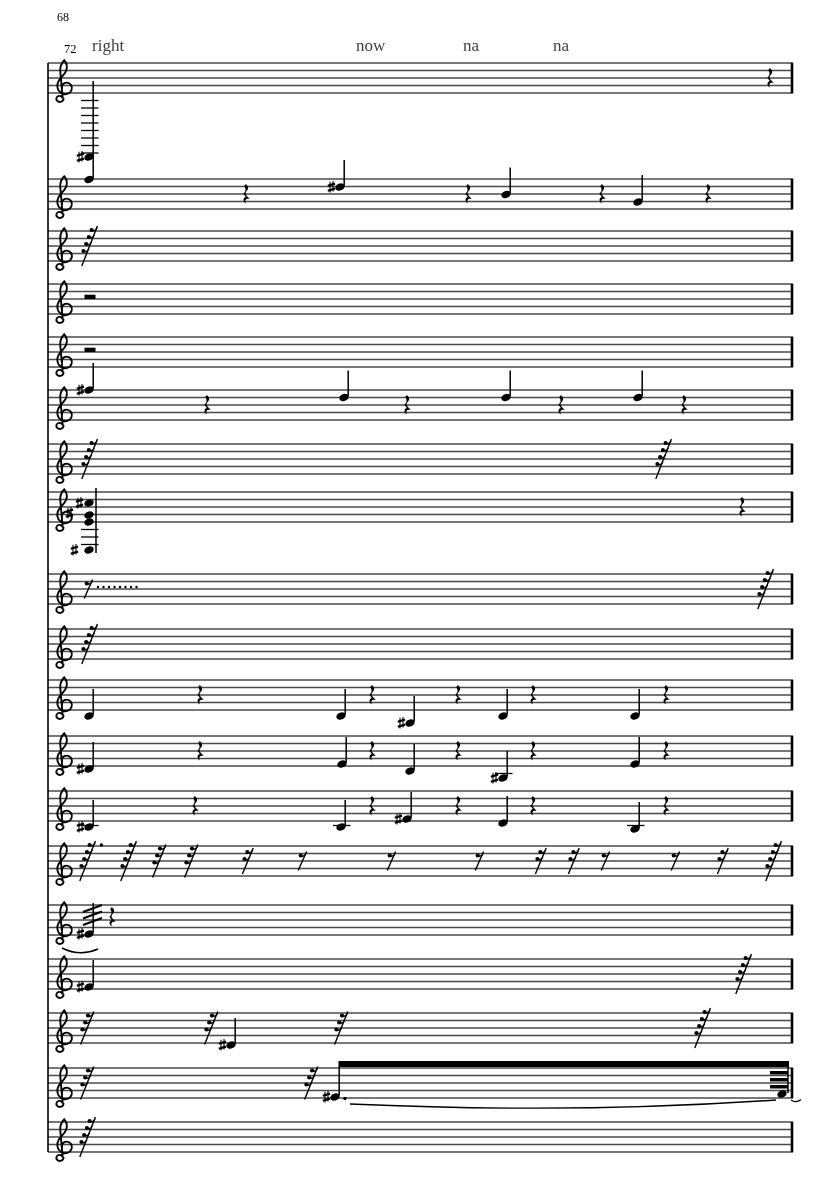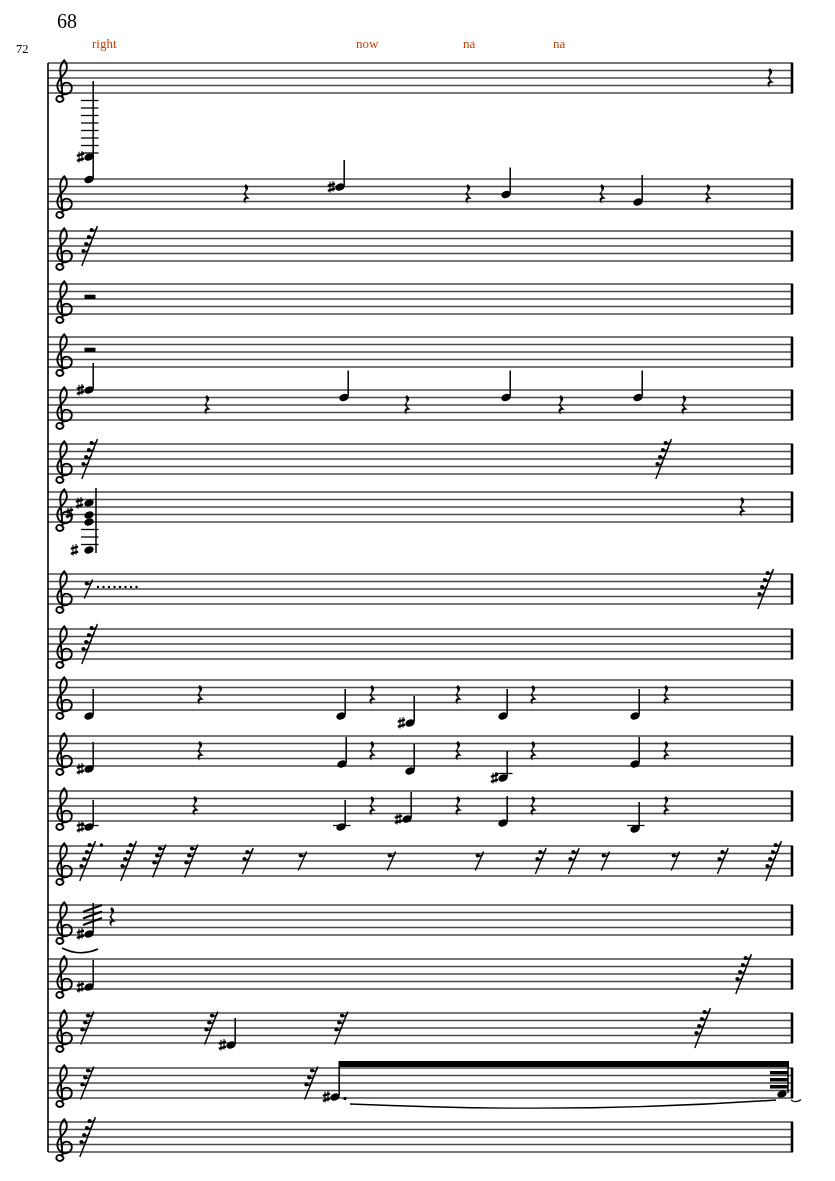--- a/index.html
+++ b/index.html
@@ -1,20 +1,20 @@
 <!DOCTYPE html>
 <html><head>
 <meta charset="utf-8">
 <style>
   html,body{margin:0;padding:0;background:#e8e8e8;}
   .page{position:relative;width:835px;height:1181px;background:#ffffff;overflow:hidden;
         font-family:"Liberation Serif", serif;}
-  .pagenum{position:absolute;font-size:20px;color:#000;}
-  .measurenum{position:absolute;font-size:12.5px;color:#000;}
-  .lyric{position:absolute;font-size:13px;color:#c2410c;white-space:nowrap;}
+  .pagenum{position:absolute;font-size:12px;color:#000;}
+  .measurenum{position:absolute;font-size:12.5px;color:#000;margin-left:48px;}
+  .lyric{position:absolute;font-size:17px;color:#404040;white-space:nowrap;}
   svg#score{position:absolute;left:0;top:0;}
 </style>
 </head>
 <body>
 
 <div class="page">
   <div class="pagenum" style="left: 57px; top: 10px;">68</div>
   <div class="measurenum" style="left: 16px; top: 42px;">72</div>
   <svg id="score" xmlns="http://www.w3.org/2000/svg" width="835" height="1181">
       <g>

